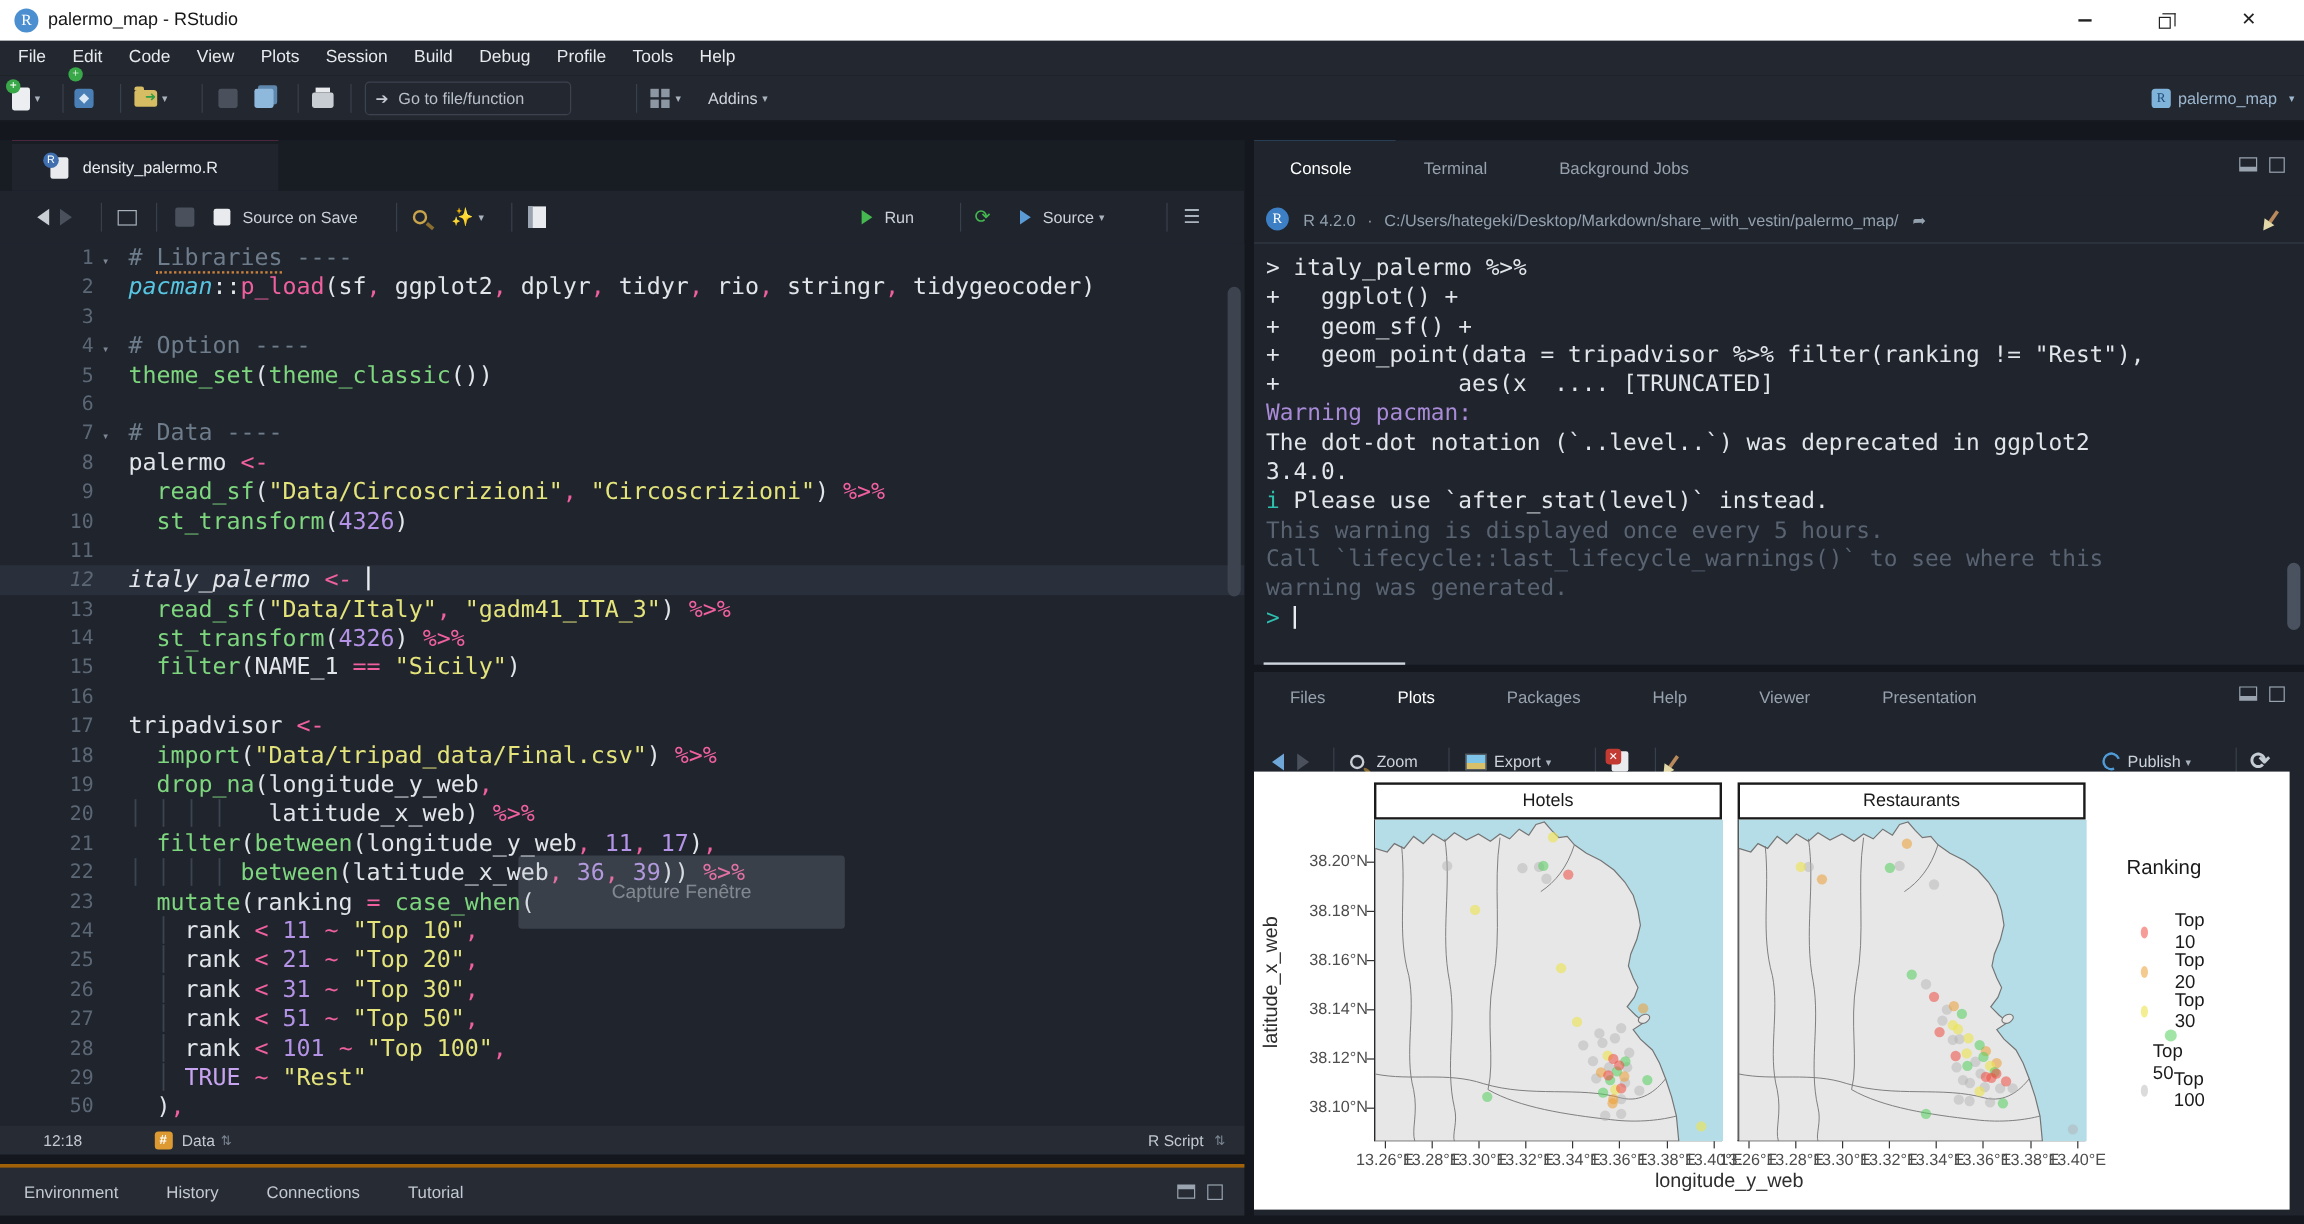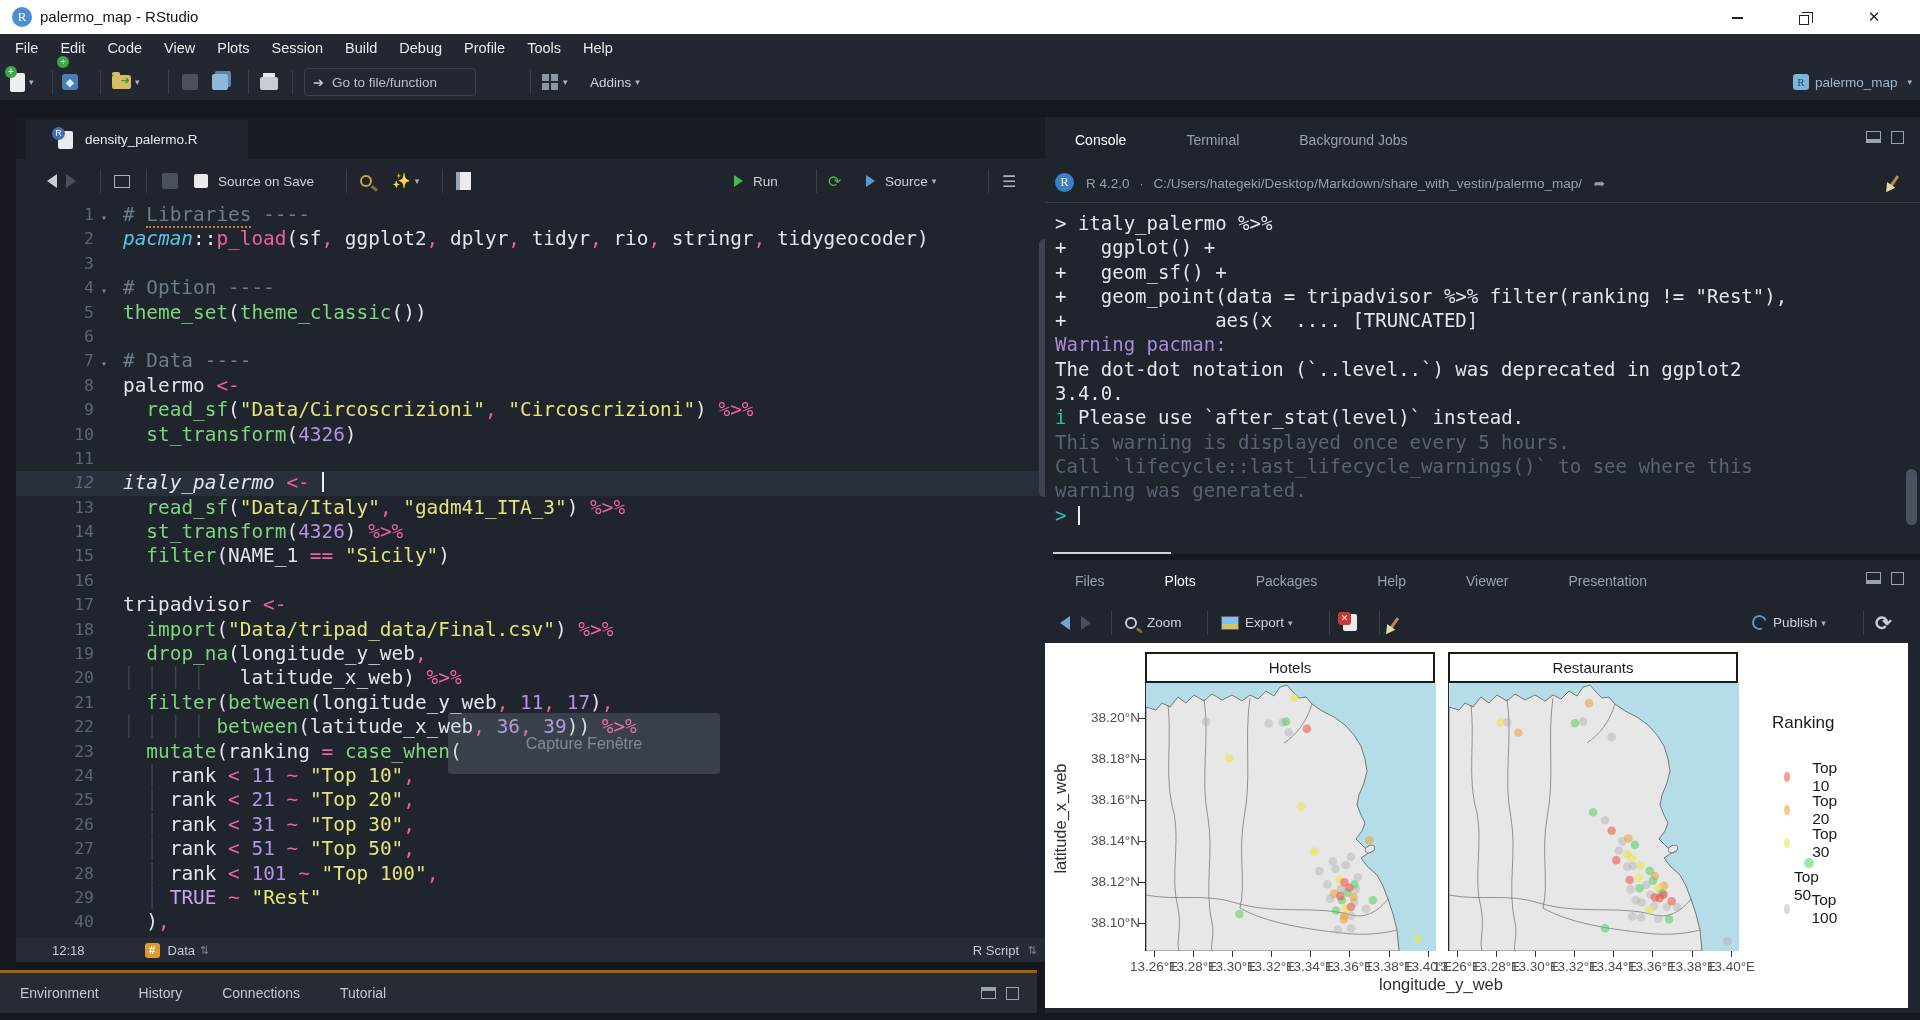--- a/index.html
+++ b/index.html
@@ -30,21 +30,21 @@
   .cube { width:16px; height:16px; background:#7fb3d9; border-radius:3px; color:#1d4a74; font-size:11px; text-align:center; line-height:16px; font-family:"Liberation Serif",serif; }
   
   .pane { position:absolute; background:#1f242d; }
   .accent { position:absolute; top:0; height:3px; }
   .tabtext { font-size:14px; color:#98a2ae; }
   .tabtext.active { color:#ffffff; }
   .minmax { position:absolute; display:flex; gap:10px; }
   .mm1 { width:15px; height:12px; border:1.4px solid #9aa4b0; border-bottom:4px solid #9aa4b0; }
   .mm2 { width:13px; height:13px; border:1.4px solid #9aa4b0; }
   
-  #editor-pane { left:16px; top:117px; width:1037px; height:845px; }
+  #editor-pane { left:0; top:117px; width:1037px; height:845px; }
   #editor-tabbar { position:absolute; left:0; top:0; width:100%; height:42px; background:#181c23; }
   #editor-tab { position:absolute; left:10px; top:3px; width:222px; height:39px; background:#1f242d; display:flex; align-items:center; }
   #file-icon { width:15px; height:18px; background:#e8eaed; border-radius:2px; margin-left:32px; position:relative; }
   #file-icon:before { content:"R"; position:absolute; left:-6px; top:-4px; width:13px; height:13px; border-radius:50%; background:#3f6fae; color:#fff; font-size:9px; text-align:center; line-height:13px; }
   #editor-tab .tlabel { color:#e8ebef; font-size:13.5px; margin-left:12px; }
   #editor-toolbar { position:absolute; left:0; top:42px; width:100%; height:44px; }
   .etb { position:absolute; top:0; height:44px; display:flex; align-items:center; }
   .arrow-left { width:0; height:0; border:7px solid transparent; border-right:10px solid #c9ced5; }
   .arrow-right { width:0; height:0; border:7px solid transparent; border-left:10px solid #4a515c; }
   .checkbox { width:14px; height:14px; background:#e8eaed; border-radius:2px; }
@@ -79,21 +79,21 @@
   #console-ver .vtext { color:#93a0ae; font-size:13.5px; margin-left:12px; }
   #console-out { position:absolute; left:10px; top:94px; width:840px; }
   .con-row { white-space:pre; font-family:"DejaVu Sans Mono", monospace; font-size:19px; line-height:24.3px; color:#e2e5ea; }
   .cl-warn { color:#a98bd8; } .cl-dim { color:#596371; } .cl-teal { color:#2fbfae; }
   #console-scroll { position:absolute; right:3px; top:352px; width:11px; height:56px; background:#4a5260; border-radius:6px; }
   #console-bottomline { position:absolute; left:8px; bottom:0; width:118px; height:2px; background:#cdd4dc; }
   
   #plots-pane { left:1045px; top:560px; width:875px; height:453px; background:#1f242d; }
   #plots-tabs { position:absolute; left:0; top:0; width:100%; height:42px; display:flex; align-items:center; }
   #plots-toolbar { position:absolute; left:0; top:42px; width:100%; height:41px; }
-  .ptb { position:absolute; top:0; height:41px; display:flex; align-items:center;justify-content:flex-end; }
+  .ptb { position:absolute; top:12px; height:41px; display:flex; align-items:center;justify-content:flex-end; }
   
   #plot-area { position:absolute; left:0; top:83px; width:863px; height:365px; background:#ffffff; }
   .strip { position:absolute; top:9px; width:290px; height:31px; background:#fff; border:2px solid #1a1a1a; text-align:center; line-height:27px; font-size:15px; color:#1a1a1a; }
   .panel { position:absolute; top:40px; width:290px; height:268px; border-left:1px solid #2a2a2a; border-bottom:1px solid #2a2a2a; }
   .map-svg { width:290px; height:268px; display:block; }
   .ytick-lab { position:absolute; width:60px; text-align:right; font-size:13.5px; color:#4d4d4d; }
   .tickmark-y { position:absolute; width:6px; height:1.4px; background:#333; }
   .tickmark-x { position:absolute; width:1.4px; height:6px; background:#333; }
   .xtick-lab { position:absolute; font-size:13.5px; color:#4d4d4d; transform:translateX(-50%); white-space:nowrap; }
   #y-title { position:absolute; left:-60px; top:166px; width:150px; text-align:center; font-size:16.5px; color:#2e2e2e; transform:rotate(-90deg); }
@@ -324,21 +324,21 @@
       <div class="code-row"><span class="gut">20</span><span class="fold"></span><span class="cont"><span class="tk-g">│ │ │ │ </span><span class="tk-p">  </span><span class="tk-p">latitude_x_web</span><span class="tk-p">) </span><span class="tk-o">%&gt;%</span></span></div>
       <div class="code-row"><span class="gut">21</span><span class="fold"></span><span class="cont"><span class="tk-p">  </span><span class="tk-f">filter</span><span class="tk-p">(</span><span class="tk-f">between</span><span class="tk-p">(</span><span class="tk-p">longitude_y_web</span><span class="tk-o">, </span><span class="tk-n">11</span><span class="tk-o">, </span><span class="tk-n">17</span><span class="tk-p">)</span><span class="tk-o">,</span></span></div>
       <div class="code-row"><span class="gut">22</span><span class="fold"></span><span class="cont"><span class="tk-g">│ │ │ │ </span><span class="tk-f">between</span><span class="tk-p">(</span><span class="tk-p">latitude_x_web</span><span class="tk-o">, </span><span class="tk-n">36</span><span class="tk-o">, </span><span class="tk-n">39</span><span class="tk-p">)) </span><span class="tk-o">%&gt;%</span></span></div>
       <div class="code-row"><span class="gut">23</span><span class="fold"></span><span class="cont"><span class="tk-p">  </span><span class="tk-f">mutate</span><span class="tk-p">(</span><span class="tk-p">ranking </span><span class="tk-o">=</span><span class="tk-p"> </span><span class="tk-f">case_when</span><span class="tk-p">(</span></span></div>
       <div class="code-row"><span class="gut">24</span><span class="fold"></span><span class="cont"><span class="tk-p">  </span><span class="tk-g">│</span><span class="tk-p"> rank </span><span class="tk-o">&lt;</span><span class="tk-p"> </span><span class="tk-n">11</span><span class="tk-p"> </span><span class="tk-o">~</span><span class="tk-p"> </span><span class="tk-s">"Top 10"</span><span class="tk-o">,</span></span></div>
       <div class="code-row"><span class="gut">25</span><span class="fold"></span><span class="cont"><span class="tk-p">  </span><span class="tk-g">│</span><span class="tk-p"> rank </span><span class="tk-o">&lt;</span><span class="tk-p"> </span><span class="tk-n">21</span><span class="tk-p"> </span><span class="tk-o">~</span><span class="tk-p"> </span><span class="tk-s">"Top 20"</span><span class="tk-o">,</span></span></div>
       <div class="code-row"><span class="gut">26</span><span class="fold"></span><span class="cont"><span class="tk-p">  </span><span class="tk-g">│</span><span class="tk-p"> rank </span><span class="tk-o">&lt;</span><span class="tk-p"> </span><span class="tk-n">31</span><span class="tk-p"> </span><span class="tk-o">~</span><span class="tk-p"> </span><span class="tk-s">"Top 30"</span><span class="tk-o">,</span></span></div>
       <div class="code-row"><span class="gut">27</span><span class="fold"></span><span class="cont"><span class="tk-p">  </span><span class="tk-g">│</span><span class="tk-p"> rank </span><span class="tk-o">&lt;</span><span class="tk-p"> </span><span class="tk-n">51</span><span class="tk-p"> </span><span class="tk-o">~</span><span class="tk-p"> </span><span class="tk-s">"Top 50"</span><span class="tk-o">,</span></span></div>
       <div class="code-row"><span class="gut">28</span><span class="fold"></span><span class="cont"><span class="tk-p">  </span><span class="tk-g">│</span><span class="tk-p"> rank </span><span class="tk-o">&lt;</span><span class="tk-p"> </span><span class="tk-n">101</span><span class="tk-p"> </span><span class="tk-o">~</span><span class="tk-p"> </span><span class="tk-s">"Top 100"</span><span class="tk-o">,</span></span></div>
       <div class="code-row"><span class="gut">29</span><span class="fold"></span><span class="cont"><span class="tk-p">  </span><span class="tk-g">│</span><span class="tk-p"> </span><span class="tk-k">TRUE</span><span class="tk-p"> </span><span class="tk-o">~</span><span class="tk-p"> </span><span class="tk-s">"Rest"</span></span></div>
-      <div class="code-row"><span class="gut">40</span><span class="fold"></span><span class="cont"><span class="tk-p">  )</span><span class="tk-o">,</span></span></div>
+      <div class="code-row"><span class="gut">50</span><span class="fold"></span><span class="cont"><span class="tk-p">  )</span><span class="tk-o">,</span></span></div>
       <div class="code-row"><span class="gut">31</span><span class="fold"></span><span class="cont"><span class="tk-p">  </span><span class="tk-p">ranking </span><span class="tk-o">=</span><span class="tk-p"> </span><span class="tk-f">reorder</span><span class="tk-p">(</span><span class="tk-p">ranking</span><span class="tk-o">, </span><span class="tk-p">rank</span><span class="tk-p">)</span></span></div>
     </div>
   <div id="editor-scroll"></div>
   <div id="editor-status">
     <span style="margin-left:36px">12:18</span>
     <span id="hash-ico" style="margin-left:60px">#</span>
     <span style="margin-left:8px">Data</span>
     <span class="udarrow" style="margin-left:5px">⇅</span>
     <span style="margin-left:auto;margin-right:34px">R Script</span>
     <span class="udarrow" style="position:absolute;right:16px">⇅</span>

